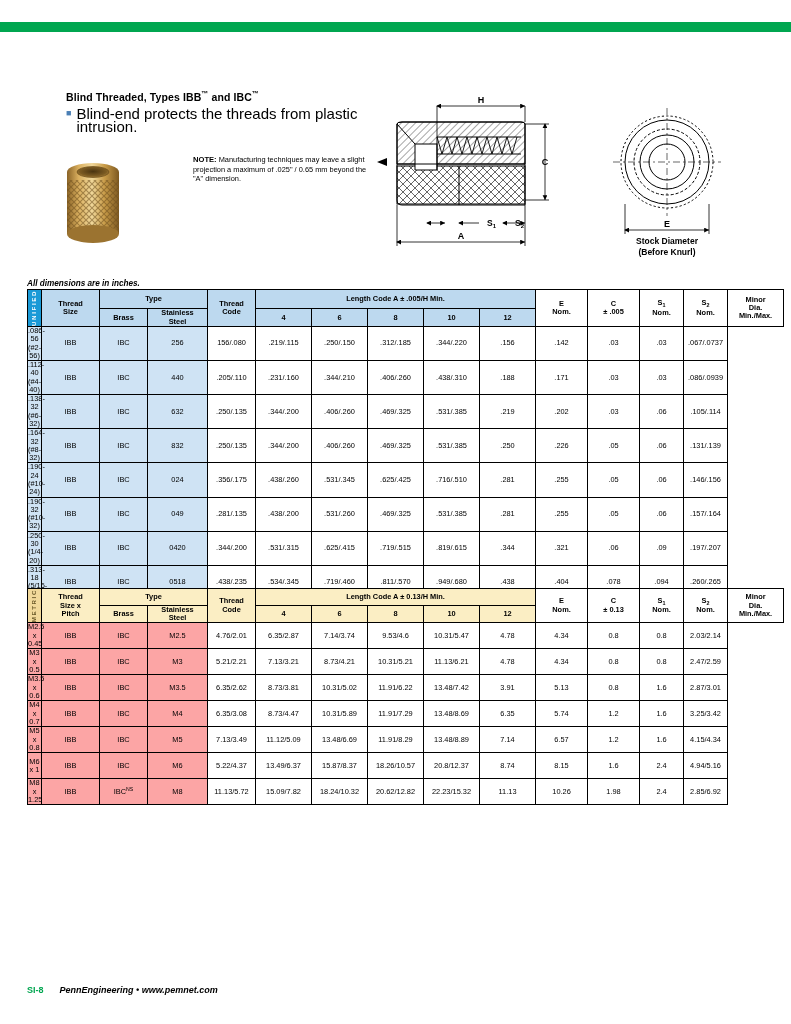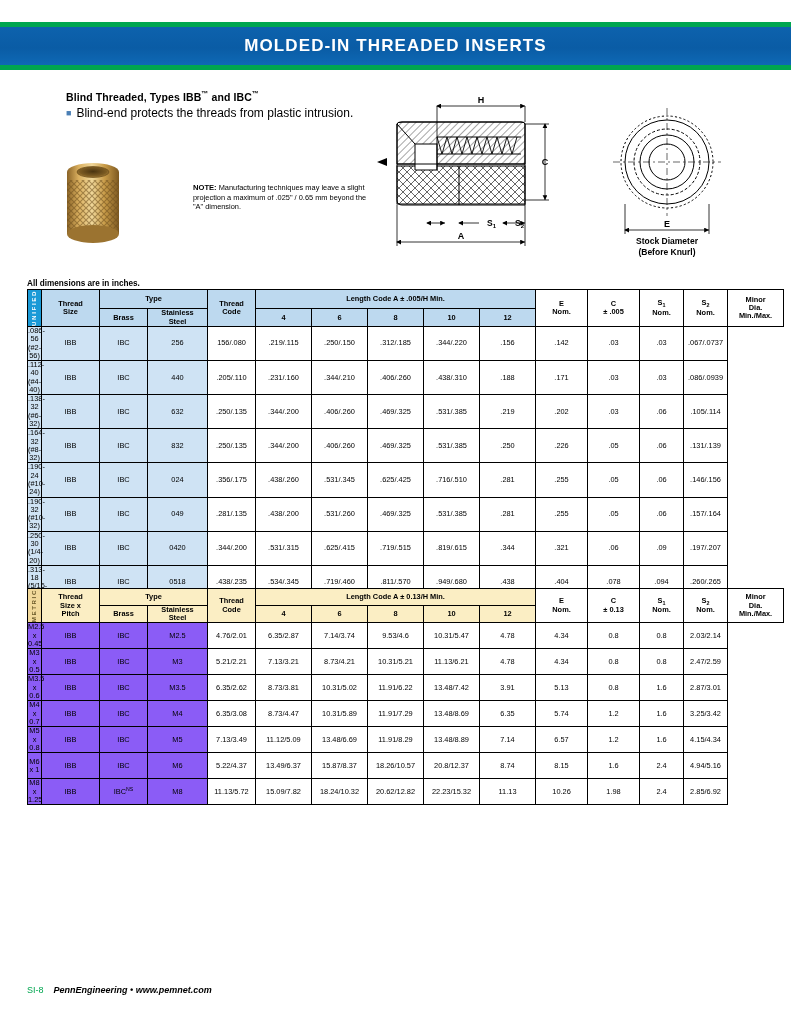--- a/index.html
+++ b/index.html
@@ -24,34 +24,34 @@
   .banner-title {
     color:#ffffff; font-size:17px; font-weight:bold; letter-spacing:1.1px;
   }
 
   
   .intro { position:absolute; left:66px; top:90px; width:330px; }
   .intro-head { font-size:10.5px; font-weight:bold; letter-spacing:.1px; }
   .intro-head sup { font-size:7px; vertical-align:super; }
   .bullet-row { display:flex; margin-top:4px; }
   .bullet-dot { color:#4a7fb5; font-size:9px; line-height:13px; margin-right:5px; }
-  .bullet-text { font-size:12px; line-height:13px; }
-
-  .note { position:absolute; left:193px; top:155px; width:182px; font-size:7.4px; line-height:9.6px;margin-top:28px; }
+  .bullet-text { font-size:15px; line-height:13px; }
+
+  .note { position:absolute; left:193px; top:155px; width:182px; font-size:7.4px; line-height:9.6px; }
   .note b { font-size:7.6px; }
 
   
   .photo { position:absolute; left:62px; top:160px; width:62px; height:86px; }
 
   
   .drawing { position:absolute; left:375px; top:92px; width:410px; height:168px; }
 
   
   .tbl-caption { font-size:8.2px; font-weight:bold; }
-  .cap1 { position:absolute; left:27px; top:279px; }
+  .cap1 { position:absolute; left:27px; top:279px;font-style:italic; }
   .cap2 { position:absolute; left:27px; top:578px; }
 
   table.spec {
     border-collapse:collapse;
     font-size:7.4px;
     table-layout:fixed;
   }
   table.spec td, table.spec th {
     border:1px solid #000;
     text-align:center;
@@ -62,21 +62,21 @@
   }
   table.spec th { font-weight:bold; }
 
   #inch-table { position:absolute; left:27px; top:289px; width:740px; }
   #metric-table { position:absolute; left:27px; top:588px; width:740px; }
 
   
   .hdr-u { background:#bdd9ef; }
   .hdr-m { background:#fbeec4; }
   .shade-u { background:#cfe3f4; }
-  .shade-m { background:#8b5cf6; }
+  .shade-m { background:#fca5a5; }
   .white { background:#ffffff; }
   .side-u { background:#1a9ad7; }
   .side-m { background:#f2d99b; }
   .side-label {
     writing-mode: vertical-rl;
     transform: rotate(180deg);
     font-size:6.2px;
     font-weight:bold;
     letter-spacing:1.6px;
     white-space:nowrap;
@@ -87,31 +87,28 @@
   .side-label.m { color:#6b5a2a; }
 
   .h-tall { height:17px; }
   .row-h { height:25px; }
   .row-h-m { height:26px; }
   sub { font-size:5.4px; }
   sup { font-size:5.2px; vertical-align:super; }
 
   
   .footer { position:absolute; left:27px; top:985px; font-size:9px; }
-  .footer .pg { color:#00a650; font-weight:normal; font-style:normal; }
-  .footer .txt { font-style:italic; font-weight:bold; margin-left:10px; }
+  .footer .pg { color:#00a650; font-weight:bold; font-style:normal; }
+  .footer .txt { font-style:italic; font-weight:bold; margin-left:16px; }
 </style>
 </head>
 <body>
 
 <div class="banner-wrap">
   <div class="banner-rule"></div>
-  <div class="banner-main">
-    <span class="banner-title">MOLDED-IN THREADED INSERTS</span>
-  </div>
   <div class="banner-rule"></div>
 </div>
 
 <div class="intro">
   <div class="intro-head">
     <span>Blind Threaded, Types IBB</span><sup>™</sup><span> and IBC</span><sup>™</sup>
   </div>
   <div class="bullet-row">
     <span class="bullet-dot">■</span>
     <span class="bullet-text">Blind-end protects the threads from plastic intrusion.</span>

